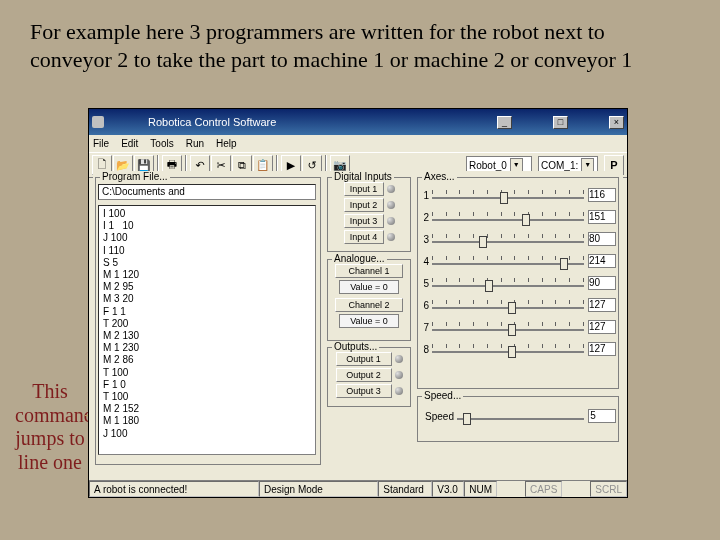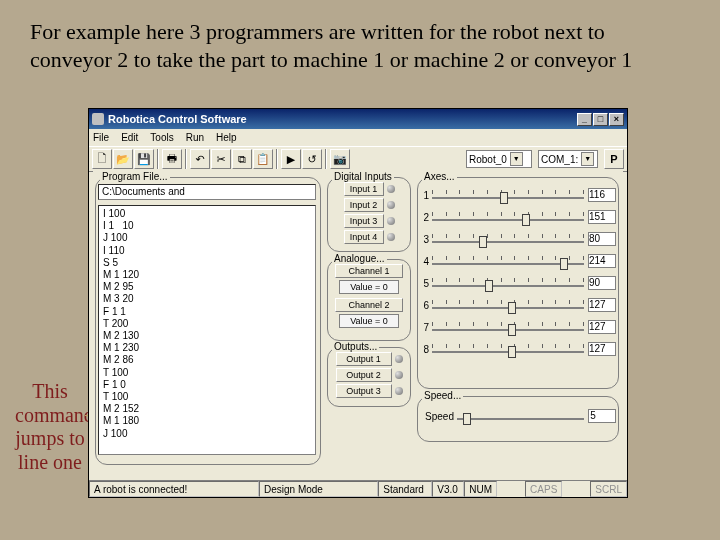--- a/index.html
+++ b/index.html
@@ -2,38 +2,38 @@
 <html><head>
 <meta charset="utf-8">
 <style>
 * { box-sizing: border-box; margin: 0; padding: 0; font-family: "Tahoma", sans-serif; }
 body { background: #b5a88f; width: 720px; height: 540px; position: relative; overflow: hidden; }
 .slide-title { position: absolute; top: 18px; left: 30px; right: 30px; font-family: "Times New Roman", serif; font-size: 22px; color: #000; line-height: 1.25; }
 .annotation { position: absolute; left: 15px; top: 380px; font-family: "Times New Roman", serif; font-size: 20px; color: #7f1d1d; width: 70px; line-height: 1.18; text-align: center; }
 .arrow { position: absolute; left: 85px; top: 415px; width: 30px; height: 1px; background: #c0a060; }
 
 .window { position: absolute; left: 88px; top: 108px; width: 540px; height: 390px; border: 1px solid #000; background: #ece9d8; font-size: 10px; }
-.titlebar { height: 20px; background: linear-gradient(#0a246a, #3a6ea5); color: #fff; display: flex; align-items: center; padding: 0 3px; font-size: 11px; font-weight: bold; }
+.titlebar { height: 26px; background: linear-gradient(#0a246a, #3a6ea5); color: #fff; display: flex; align-items: center; padding: 0 3px; font-size: 11px; font-weight: normal; gap: 40px; }
 .titlebar .icon { width: 12px; height: 12px; background: #c0c0c0; margin-right: 4px; border-radius: 2px; }
 .titlebar .spacer { flex: 1; }
 .winbtn { width: 15px; height: 13px; background: #c0c0c0; border: 1px solid #fff; border-right-color: #404040; border-bottom-color: #404040; margin-left: 1px; font-size: 9px; text-align: center; line-height: 11px; color: #000; }
 
 .menubar { height: 17px; background: #ece9d8; display: flex; align-items: center; padding: 0 4px; font-size: 10px; }
 .menubar span { margin-right: 12px; }
 
 .toolbar { height: 26px; background: #ece9d8; border-top: 1px solid #fff; border-bottom: 1px solid #808080; display: flex; align-items: center; padding: 0 3px; gap: 1px; }
 .toolbtn { width: 20px; height: 20px; border: 1px solid #fff; border-right-color: #808080; border-bottom-color: #808080; background: #ece9d8; display: flex; align-items: center; justify-content: center; font-size: 11px; }
 .toolsep { width: 2px; height: 20px; border-left: 1px solid #808080; border-right: 1px solid #fff; margin: 0 2px; }
 .toolbar .spacer2 { flex: 1; }
 .combo { height: 18px; border: 1px solid #808080; background: #fff; display: flex; align-items: center; padding: 0 2px; font-size: 10px; }
 .combo .drop { width: 13px; height: 14px; background: #ece9d8; border: 1px solid #808080; text-align: center; font-size: 7px; margin-left: 3px; line-height: 12px; }
 
 .client { position: absolute; top: 62px; left: 4px; right: 4px; bottom: 18px; background: #ece9d8; }
 
-.grp { position: absolute; border: 1px solid #808080; border-radius: 12px; padding: 2px; }
+.grp { position: absolute; border: 1px solid #808080; border-radius: 0; padding: 2px; }
 .grp-label { position: absolute; top: -7px; left: 4px; background: #ece9d8; padding: 0 2px; font-size: 10px; }
 
 .prog-grp { left: 2px; top: 6px; width: 226px; height: 288px; }
 .file-field { width: 218px; height: 16px; border: 1px inset #808080; background: #fff; padding: 1px 3px; font-size: 10px; margin-top: 4px; }
 .prog-list { width: 218px; height: 250px; border: 1px inset #808080; background: #fff; margin-top: 5px; padding: 2px 4px; font-size: 10px; line-height: 12.2px; overflow: hidden; white-space: pre; }
 
 .di-grp { left: 234px; top: 6px; width: 84px; height: 75px; }
 .iobtn { width: 40px; height: 14px; border: 1px solid #fff; border-right-color:#808080; border-bottom-color:#808080; background: #ece9d8; font-size: 9px; text-align: center; line-height: 12px; display: inline-block; vertical-align: middle; }
 .led { width: 8px; height: 8px; border-radius: 50%; background: radial-gradient(circle at 30% 30%, #e0e0e0, #707070); display: inline-block; margin-left: 3px; vertical-align: middle; }
 .iorow { margin-top: 2px; text-align: center; }

